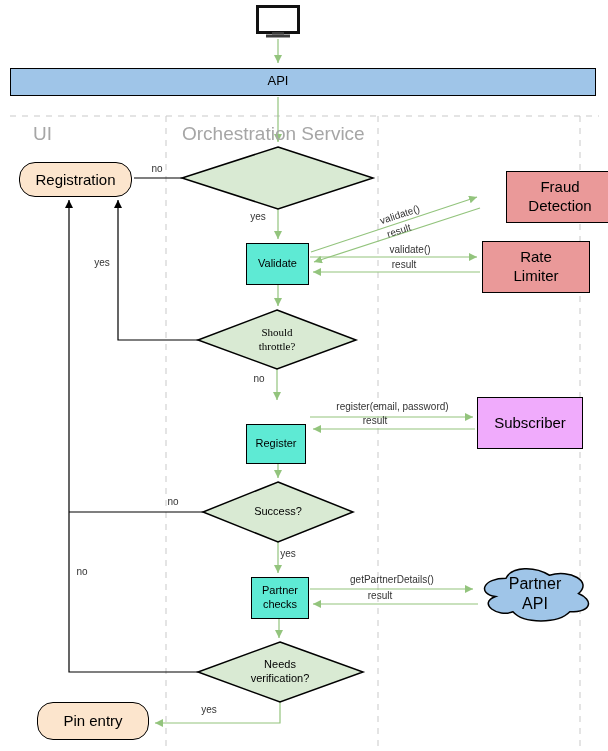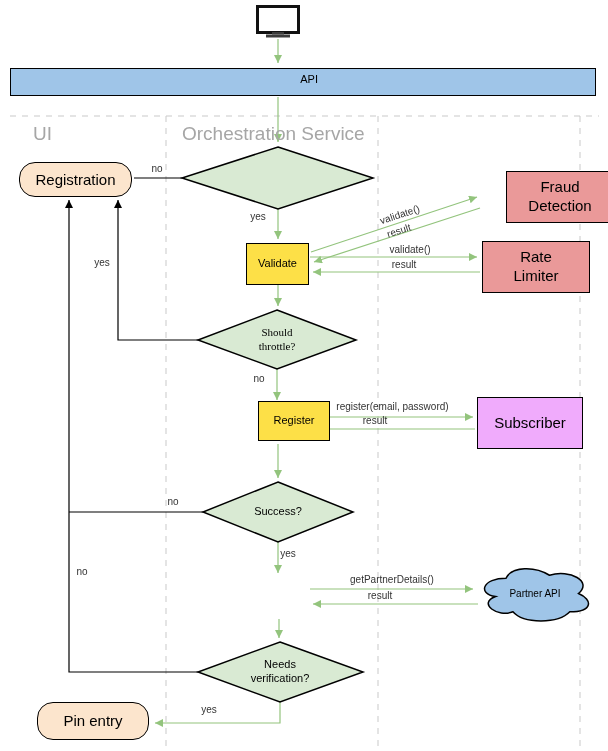--- a/index.html
+++ b/index.html
@@ -4,21 +4,21 @@
 <style>
   html,body{margin:0;padding:0;background:#fff;}
   #canvas{
     position:relative;width:608px;height:751px;background:#ffffff;
     font-family:"Liberation Sans", sans-serif;color:#000;overflow:hidden;
   }
   #flow-svg{position:absolute;left:0;top:0;}
   .abs{position:absolute;box-sizing:border-box;}
   .node{
     display:flex;align-items:center;justify-content:center;text-align:center;
-    border:1.5px solid #000;background:#fde047;line-height:1.2;
+    border:1.5px solid #000;background:#5eead4;line-height:1.2;
   }
   .rounded{border-radius:16px;}
   .ui-fill{background:#fce5cd;}
   .red-fill{background:#ea9999;}
   .blue-fill{background:#f0abfc;}
   .f15{font-size:15px;}
   .f11{font-size:11px;}
   .overlay{
     display:flex;align-items:center;justify-content:center;text-align:center;
     line-height:1.25;pointer-events:none;
@@ -27,21 +27,21 @@
   .lane-label{position:absolute;font-size:19px;color:#a6a6a6;white-space:nowrap;}
   .edge-label{
     position:absolute;font-size:10px;color:#333;text-align:center;
     line-height:12px;white-space:nowrap;
   }
   .rot{transform:rotate(-18deg);}
   #api-bar{
     left:10px;top:68px;width:586px;height:28px;border:1.5px solid #000;
     background:#9fc5e8;
   }
-  #api-label{left:238px;top:73px;width:80px;text-align:right;font-size:11px;}
+  #api-label{left:238px;top:73px;width:80px;text-align:center;font-size:13px;}
 </style>
 </head>
 <body>
 
 <div id="canvas">
 
   <svg id="flow-svg" width="608" height="751" viewBox="0 0 608 751">
     <defs>
       <marker id="ag" markerUnits="userSpaceOnUse" markerWidth="9" markerHeight="9" refX="8" refY="4" orient="auto">
         <path d="M0,0 L8,4 L0,8 Z" fill="#93c47d"></path>
@@ -118,38 +118,41 @@
   <div class="abs node f11" style="left:246px;top:243px;width:63px;height:42px;">Validate</div>
 
   <div class="abs node red-fill f15 overlay" style="left:506px;top:171px;width:108px;height:52px;">
     <span class="w" style="width:80px;">Fraud Detection</span>
   </div>
 
   <div class="abs node red-fill f15 overlay" style="left:482px;top:241px;width:108px;height:52px;">
     <span class="w" style="width:60px;">Rate Limiter</span>
   </div>
 
-  <div class="abs node f11" style="left:246px;top:401px;width:72px;height:40px;margin-left:12px;">Register</div>
+  <div class="abs node f11" style="left:246px;top:424px;width:60px;height:40px;">Register</div>
 
   <div class="abs node blue-fill f15" style="left:477px;top:397px;width:106px;height:52px;">Subscriber</div>
 
+  <div class="abs node f11 overlay" style="left:251px;top:577px;width:58px;height:42px;">
+    <span class="w" style="width:48px;">Partner checks</span>
+  </div>
 
   <div class="abs node rounded ui-fill f15" style="left:37px;top:702px;width:112px;height:38px;">Pin entry</div>
 
   <div class="abs overlay f11" style="left:207px;top:310px;width:140px;height:60px;">
     <span class="w" style="width:60px;font-family:Liberation Serif, serif;">Should throttle?</span>
   </div>
   <div class="abs overlay f11" style="left:208px;top:482px;width:140px;height:60px;">
     <span class="w" style="width:80px;">Success?</span>
   </div>
   <div class="abs overlay f11" style="left:210px;top:642px;width:140px;height:60px;">
     <span class="w" style="width:85px;">Needs verification?</span>
   </div>
 
-  <div class="abs overlay" style="left:500px;top:570px;width:70px;height:48px;font-size:10px;">
+  <div class="abs overlay" style="left:500px;top:570px;width:70px;height:48px;font-size:16px;">
     <span class="w" style="width:55px;">Partner API</span>
   </div>
 
   <div class="edge-label" style="left:145px;top:163px;width:24px;">no</div>
   <div class="edge-label" style="left:246px;top:211px;width:24px;">yes</div>
   <div class="edge-label rot" style="left:374px;top:209px;width:52px;">validate()</div>
   <div class="edge-label rot" style="left:380px;top:225px;width:38px;">result</div>
   <div class="edge-label" style="left:384px;top:244px;width:52px;">validate()</div>
   <div class="edge-label" style="left:386px;top:259px;width:36px;">result</div>
   <div class="edge-label" style="left:90px;top:257px;width:24px;">yes</div>

